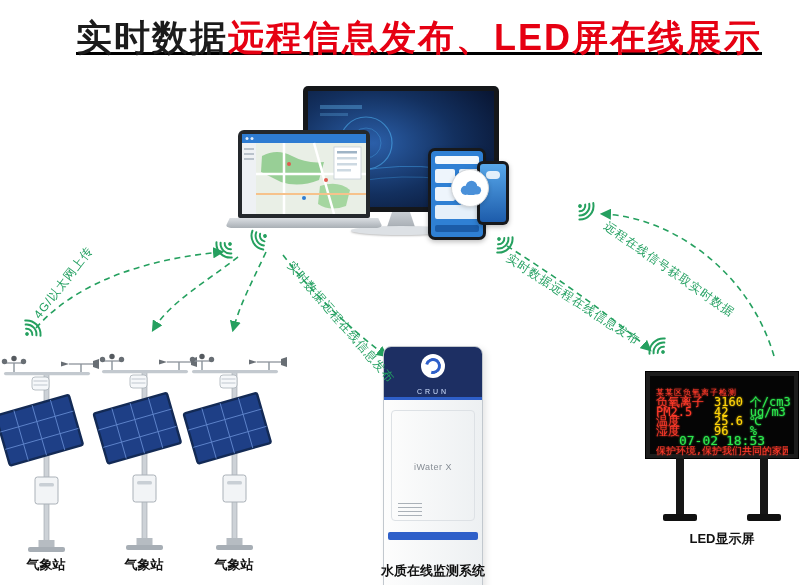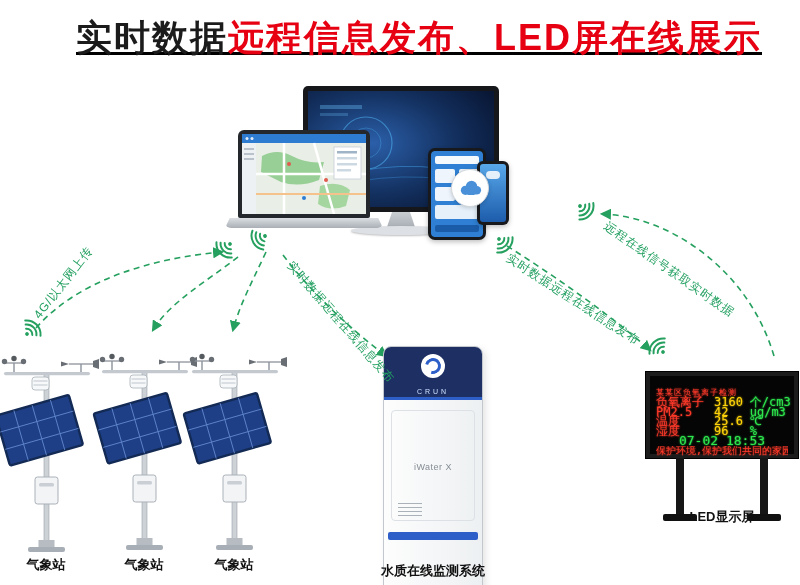--- a/index.html
+++ b/index.html
@@ -22,21 +22,21 @@
   #lbl-pub-led{left:512px;top:250px;transform:rotate(33deg)}
   #lbl-acquire{left:610px;top:218px;transform:rotate(35deg)}
 
   
   .device-label{position:absolute;font-size:13px;font-weight:700;color:#111;text-align:center;z-index:3;white-space:nowrap}
   #platform-label{left:285px;top:230px;width:180px;font-size:14px}
   #st1-label{left:-9px;top:556px;width:110px}
   #st2-label{left:89px;top:556px;width:110px}
   #st3-label{left:179px;top:556px;width:110px}
   #water-label{left:368px;top:562px;width:130px}
-  #led-label{left:646px;top:508px;width:152px}
+  #led-label{left:646px;top:530px;width:152px}
 
   
   .monitor{position:absolute;left:303px;top:86px;width:196px;z-index:2}
   .monitor-screen{width:196px;height:126px;background:#15171a;border-radius:5px;padding:5px;box-sizing:border-box}
   .monitor-screen svg{display:block}
   .monitor-neck{position:absolute;left:84px;top:126px;width:28px;height:15px;background:linear-gradient(#c9ced3,#a9afb5);clip-path:polygon(18% 0,82% 0,100% 100%,0 100%)}
   .monitor-base{position:absolute;left:48px;top:140px;width:100px;height:9px;background:#dde1e5;border-radius:50%;box-shadow:0 1px 2px rgba(0,0,0,.25)}
 
   
   .laptop{position:absolute;left:238px;top:130px;width:132px;z-index:3}

